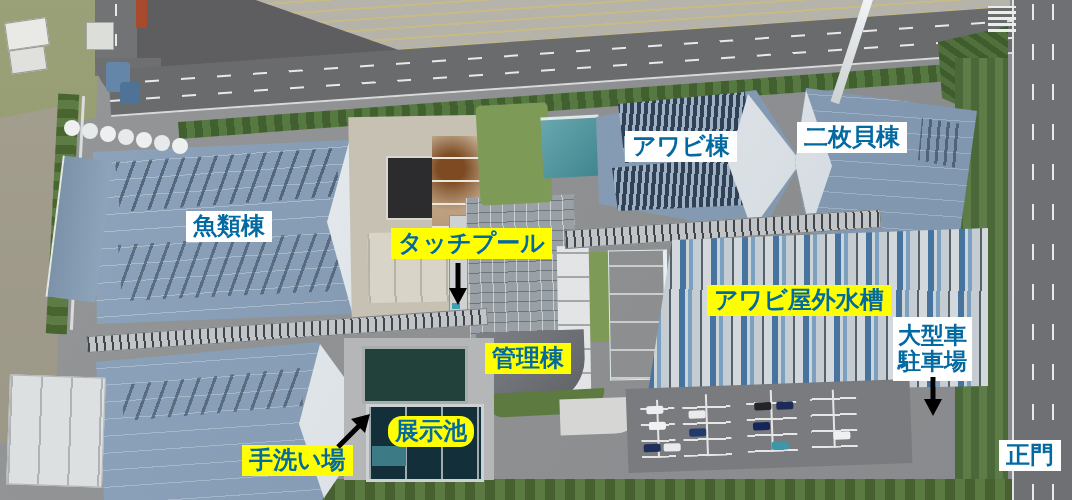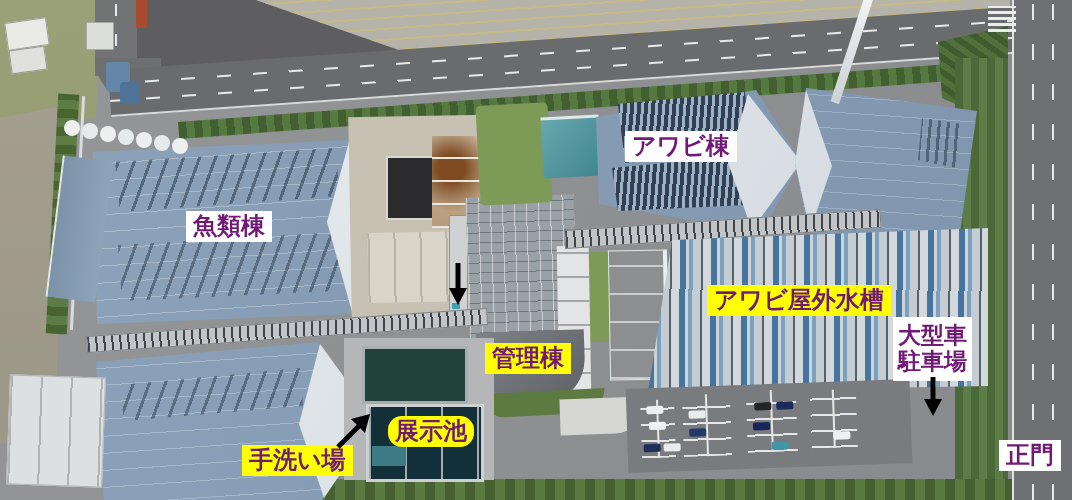--- a/index.html
+++ b/index.html
@@ -157,21 +157,21 @@
   .stalls{position:absolute;background-image:
     repeating-linear-gradient(0deg,#e6e6e6 0 2px,rgba(0,0,0,0) 2px 16px),
     linear-gradient(#e6e6e6,#e6e6e6);
     background-size:100% 100%,2px 100%;background-position:0 0,center 0;background-repeat:no-repeat,no-repeat;}
   .blkA{left:14px;top:12px;width:34px;height:58px;} .blkB{left:56px;top:8px;width:48px;height:62px;}
   .blkC{left:120px;top:6px;width:50px;height:62px;} .blkD{left:184px;top:8px;width:46px;height:58px;}
   .car{position:absolute;width:17px;height:8px;border-radius:2px;}
 
   
   .lbl{position:absolute;z-index:40;font-weight:bold;font-size:24px;line-height:1.12;
-       color:#701a75;padding:2px 7px;white-space:nowrap;font-family:"DejaVu Sans",sans-serif;}
+       color:#0369a1;padding:2px 7px;white-space:nowrap;font-family:"DejaVu Sans",sans-serif;}
   .lbl.highlight{background:#ffff00;}
   .lbl.plain{background:#ffffff;}
   .lbl.two-line{text-align:center;font-size:23px;padding:6px 5px;}
   .arrows{position:absolute;left:0;top:0;z-index:50;pointer-events:none;}
 </style>
 </head>
 <body>
 
 <div class="stage">
 
@@ -259,20 +259,22 @@
     <div class="car" style="left:62px;top:42px;background:#223a6b"></div>
     <div class="car" style="left:128px;top:18px;background:#222426"></div>
     <div class="car" style="left:150px;top:18px;background:#1c2b57"></div>
     <div class="car" style="left:126px;top:38px;background:#17265a"></div>
     <div class="car" style="left:144px;top:58px;background:#3e96a8"></div>
     <div class="car" style="left:206px;top:50px;background:#eef0f1"></div>
   </div>
 
   <div class="lbl plain" style="left:186px;top:211px;">魚類棟</div>
   <div class="lbl plain" style="left:625px;top:131px;">アワビ棟</div>
+  <div class="lbl plain" style="left:797px;top:122px;">二枚貝棟</div>
+  <div class="lbl highlight" style="left:391px;top:228px;">タッチプール</div>
   <div class="lbl highlight" style="left:707px;top:285px;">アワビ屋外水槽</div>
   <div class="lbl highlight" style="left:485px;top:343px;">管理棟</div>
   <div class="lbl plain two-line" style="left:893px;top:317px;">
     <span>大型車</span><br>
     <span>駐車場</span>
   </div>
   <div class="lbl highlight" style="left:388px;top:416px;border-radius:14px;">展示池</div>
   <div class="lbl highlight" style="left:242px;top:445px;">手洗い場</div>
   <div class="lbl plain" style="left:999px;top:440px;">正門</div>
 

